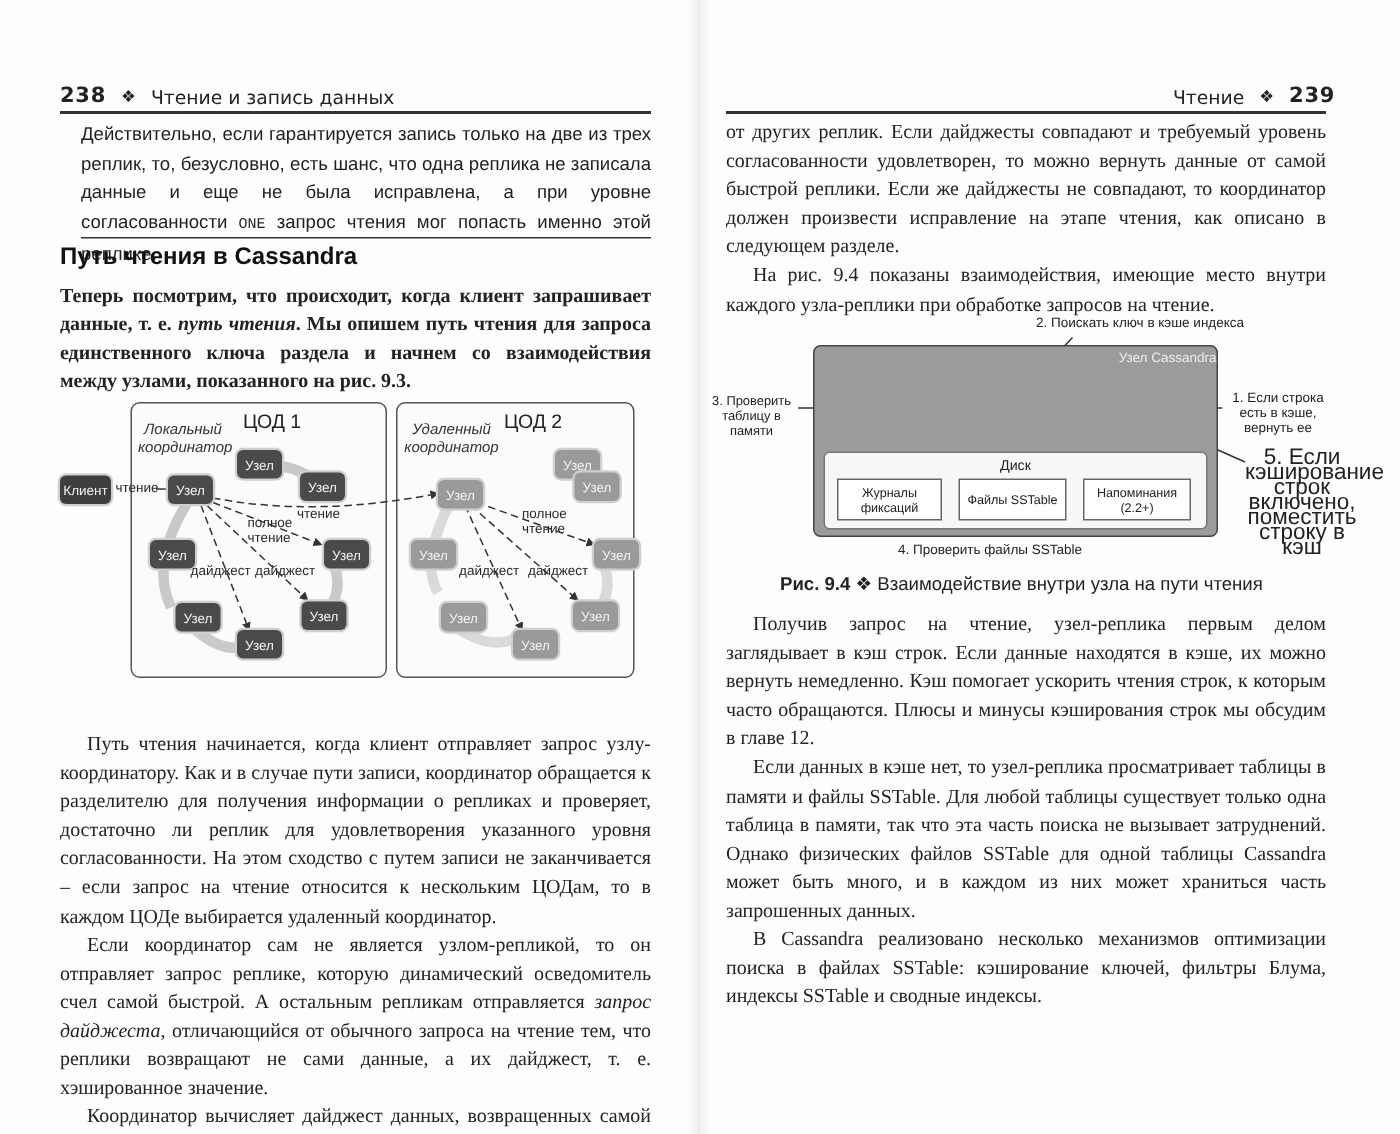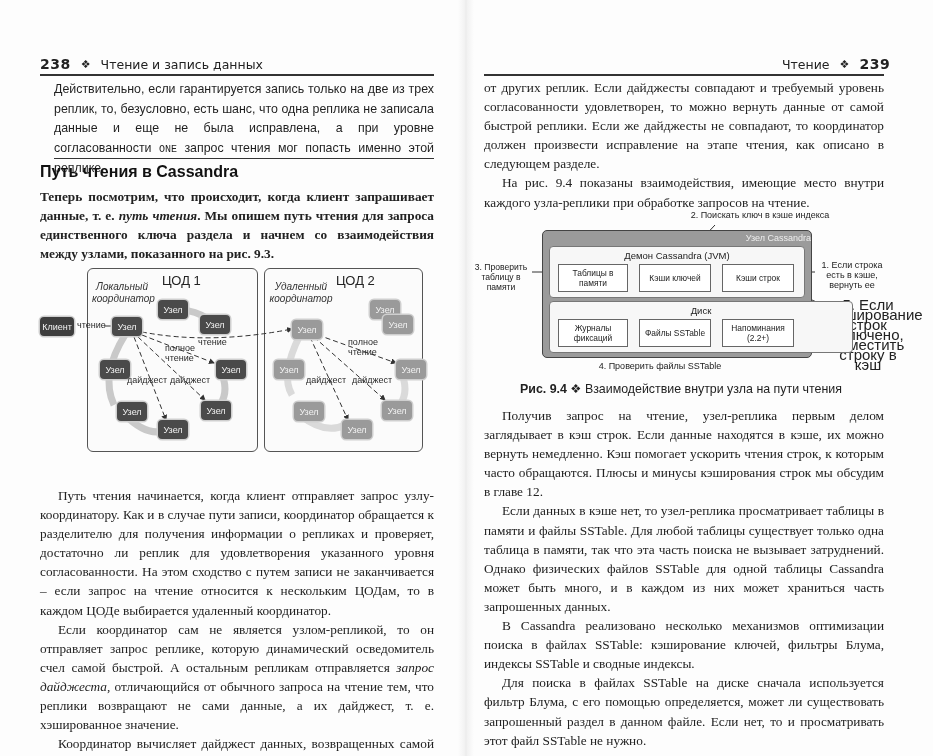--- a/index.html
+++ b/index.html
@@ -168,39 +168,32 @@
     <line x1="183" y1="150" x2="183" y2="132" stroke="#333" stroke-width="1" marker-end="url(#ah2)"></line>
   </svg>
   <div class="fbox" style="left:210px;top:5px;width:160px;font-size:9px;">2. Поискать ключ в кэше индекса</div>
   <div class="fbox" style="left:0px;top:57px;width:62px;">3. Проверить таблицу в памяти</div>
   <div class="fbox" style="left:348px;top:55px;width:68px;font-size:9px;">1. Если строка есть в кэше, вернуть ее</div>
   <div class="fbox" style="left:360px;top:95px;width:76px;font-size:15px;">5. Если кэширование строк включено, поместить строку в кэш</div>
   <div class="fbox" style="left:115px;top:156px;width:150px;font-size:9px;">4. Проверить файлы SSTable</div>
 
   <div class="outer">
     <div class="outer-title">Узел Cassandra</div>
-    <div class="inner" style="left:6px;top:15px;width:254px;height:50px;">
-      <div class="inner-title">Демон Cassandra (JVM)</div>
-      <div class="cell" style="left:8px;top:17px;width:68px;">Таблицы в памяти</div>
-      <div class="cell" style="left:89px;top:17px;width:70px;">Кэши ключей</div>
-      <div class="cell" style="left:172px;top:17px;width:70px;">Кэши строк</div>
-    </div>
-    <div class="inner" style="left:6px;top:70px;width:254px;height:50px;padding-left:48px;">
+    <div class="inner" style="left:6px;top:70px;width:254px;height:50px;">
       <div class="inner-title">Диск</div>
       <div class="cell" style="left:8px;top:17px;width:68px;">Журналы фиксаций</div>
       <div class="cell" style="left:89px;top:17px;width:70px;">Файлы SSTable</div>
       <div class="cell" style="left:172px;top:17px;width:70px;">Напоминания (2.2+)</div>
     </div>
   </div>
 </div>
 
 <div class="caption" style="left:520px;top:381px;">
   <b>Рис. 9.4</b>
   <span>❖</span>
   <span>Взаимодействие внутри узла на пути чтения</span>
 </div>
 
 <div class="para" style="left:484px;top:406px;width:400px;">
   <p class="indent">Получив запрос на чтение, узел-реплика первым делом заглядывает в кэш строк. Если данные находятся в кэше, их можно вернуть немедленно. Кэш помогает ускорить чтения строк, к которым часто обращаются. Плюсы и минусы кэширования строк мы обсудим в главе 12.</p>
   <p class="indent">Если данных в кэше нет, то узел-реплика просматривает таблицы в памяти и файлы SSTable. Для любой таблицы существует только одна таблица в памяти, так что эта часть поиска не вызывает затруднений. Однако физических файлов SSTable для одной таблицы Cassandra может быть много, и в каждом из них может храниться часть запрошенных данных.</p>
   <p class="indent">В Cassandra реализовано несколько механизмов оптимизации поиска в файлах SSTable: кэширование ключей, фильтры Блума, индексы SSTable и сводные индексы.</p>
-  <p class="indent">Для поиска в файлах SSTable на диске сначала используется фильтр Блума, с его помощью определяется, может ли существовать запрошенный раздел в данном файле. Если нет, то и просматривать этот файл SSTable не нужно.</p>
 </div>
 
 </body></html>

